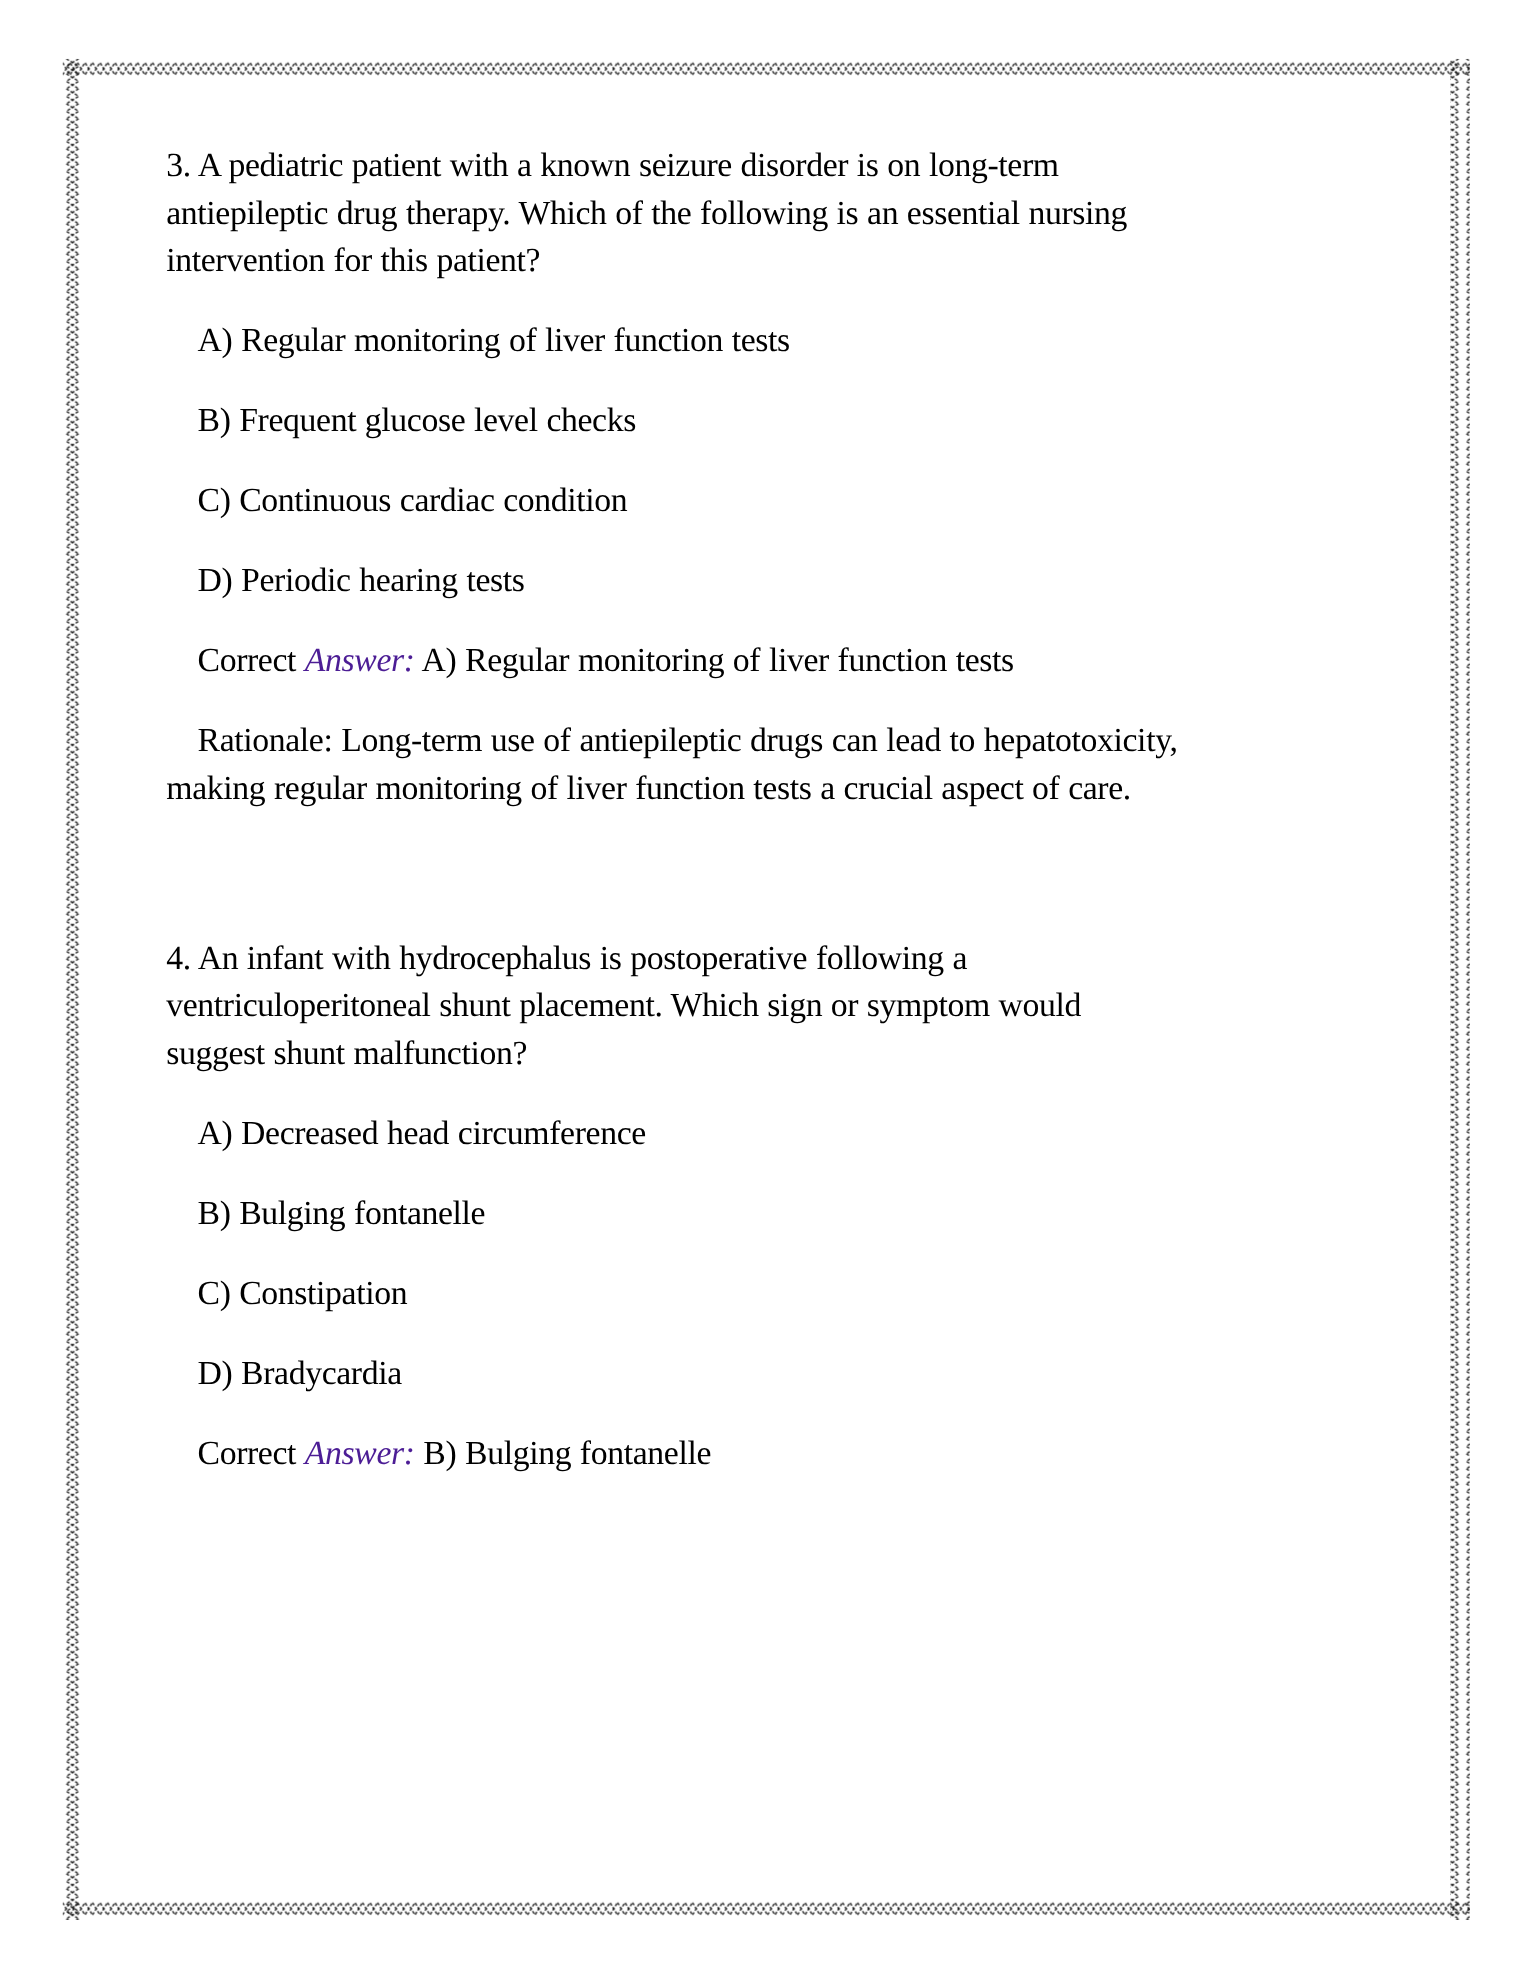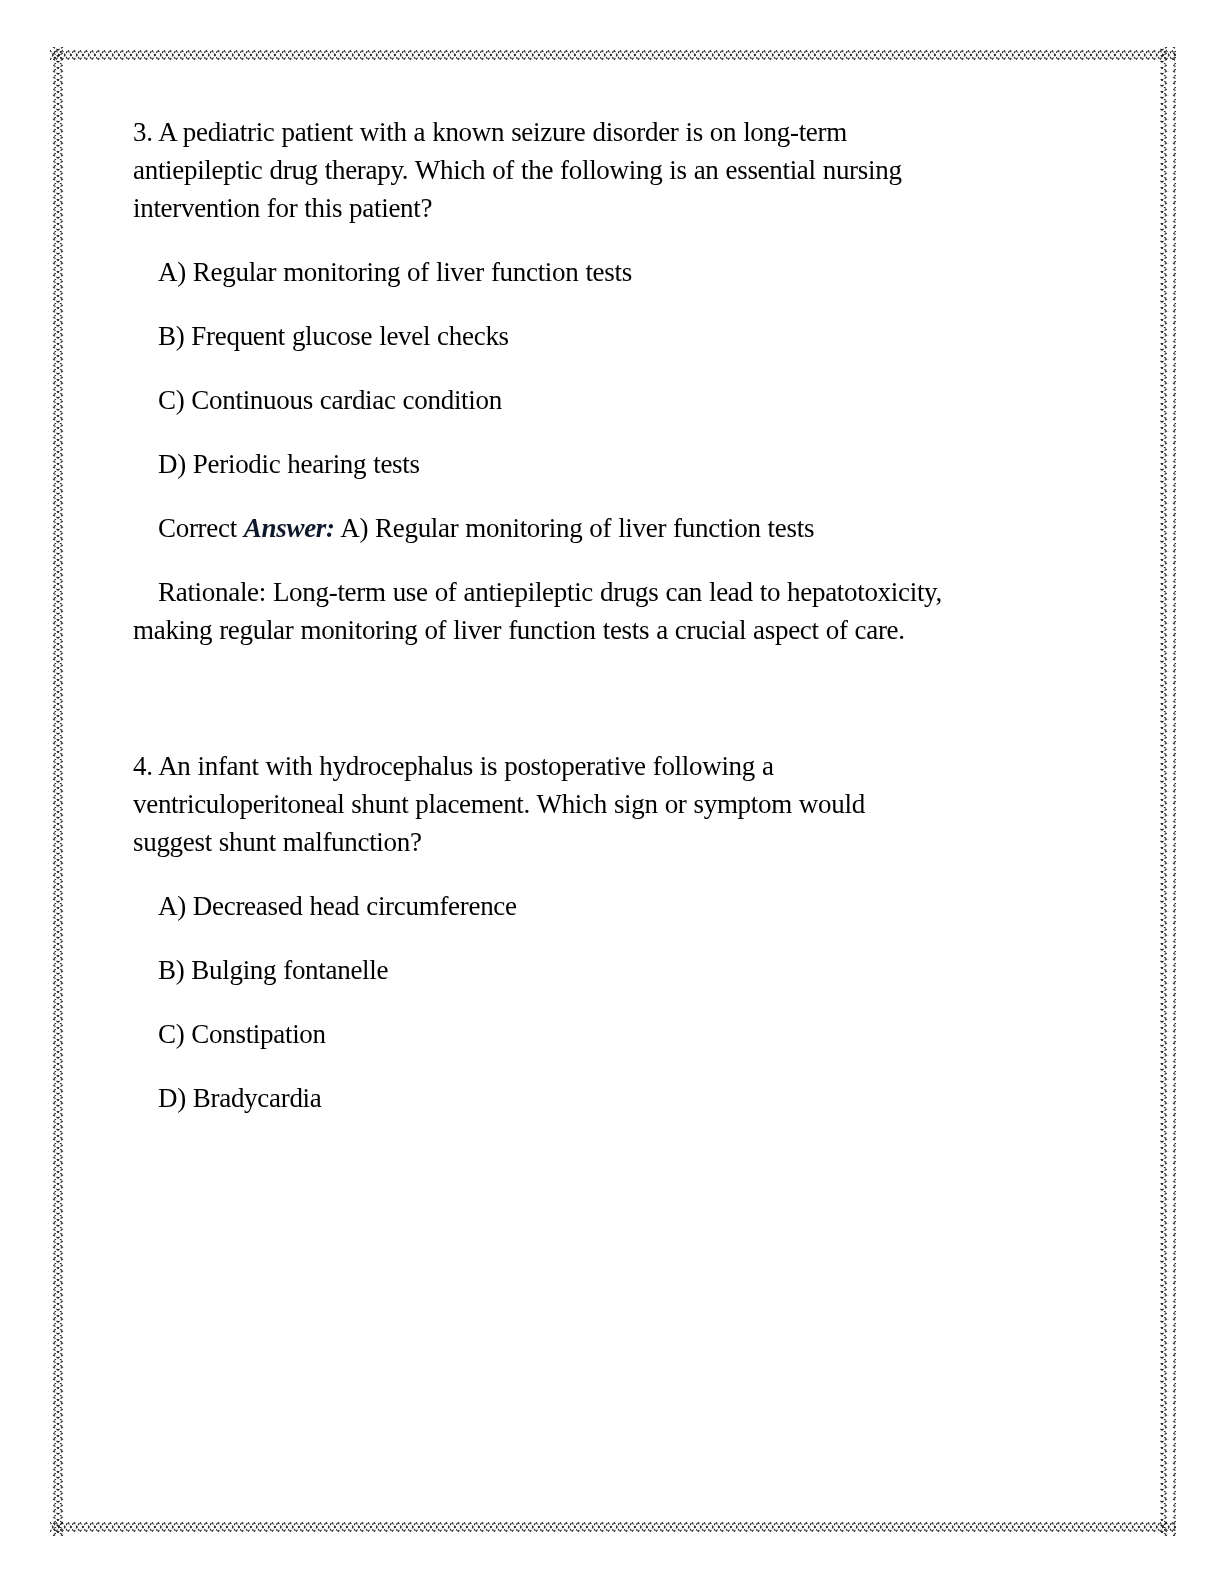--- a/index.html
+++ b/index.html
@@ -36,22 +36,22 @@
   }
   p.opt, p.ans, p.rat {
     text-indent: 25px;
     margin-top: 12px;
   }
   p.spacer {
     height: 46px;
     margin-bottom: 26px;
   }
   .green {
-    color: #0f172a;
-    font-weight: bold;
+    color: #4c1d95;
+    font-weight: normal;
     font-style: italic;
   }
 </style>
 </head>
 <body>
 
 <svg class="frame" width="1126" height="1489" viewBox="0 0 1126 1489" xmlns="http://www.w3.org/2000/svg">
   <defs>
     <pattern id="zzh" width="12" height="16" patternUnits="userSpaceOnUse">
       <polyline points="0,3 6,13 12,3" fill="none" stroke="#1a1a1a" stroke-width="1.1" stroke-dasharray="2.5,1.5"></polyline>
@@ -85,17 +85,18 @@
   </section>
 
   <section>
     <p class="q"><span>4.</span> <span>An infant with hydrocephalus is postoperative following a
 ventriculoperitoneal shunt placement. Which sign or symptom would
 suggest shunt malfunction?</span></p>
     <p class="opt">A) Decreased head circumference</p>
     <p class="opt">B) Bulging fontanelle</p>
     <p class="opt">C) Constipation</p>
     <p class="opt">D) Bradycardia</p>
+    <p class="ans"><span>Correct </span><span class="green">Answer:</span><span> B) Bulging fontanelle</span></p>
     <p class="spacer"></p>
   </section>
 
 
 </div>
 
 </body></html>

